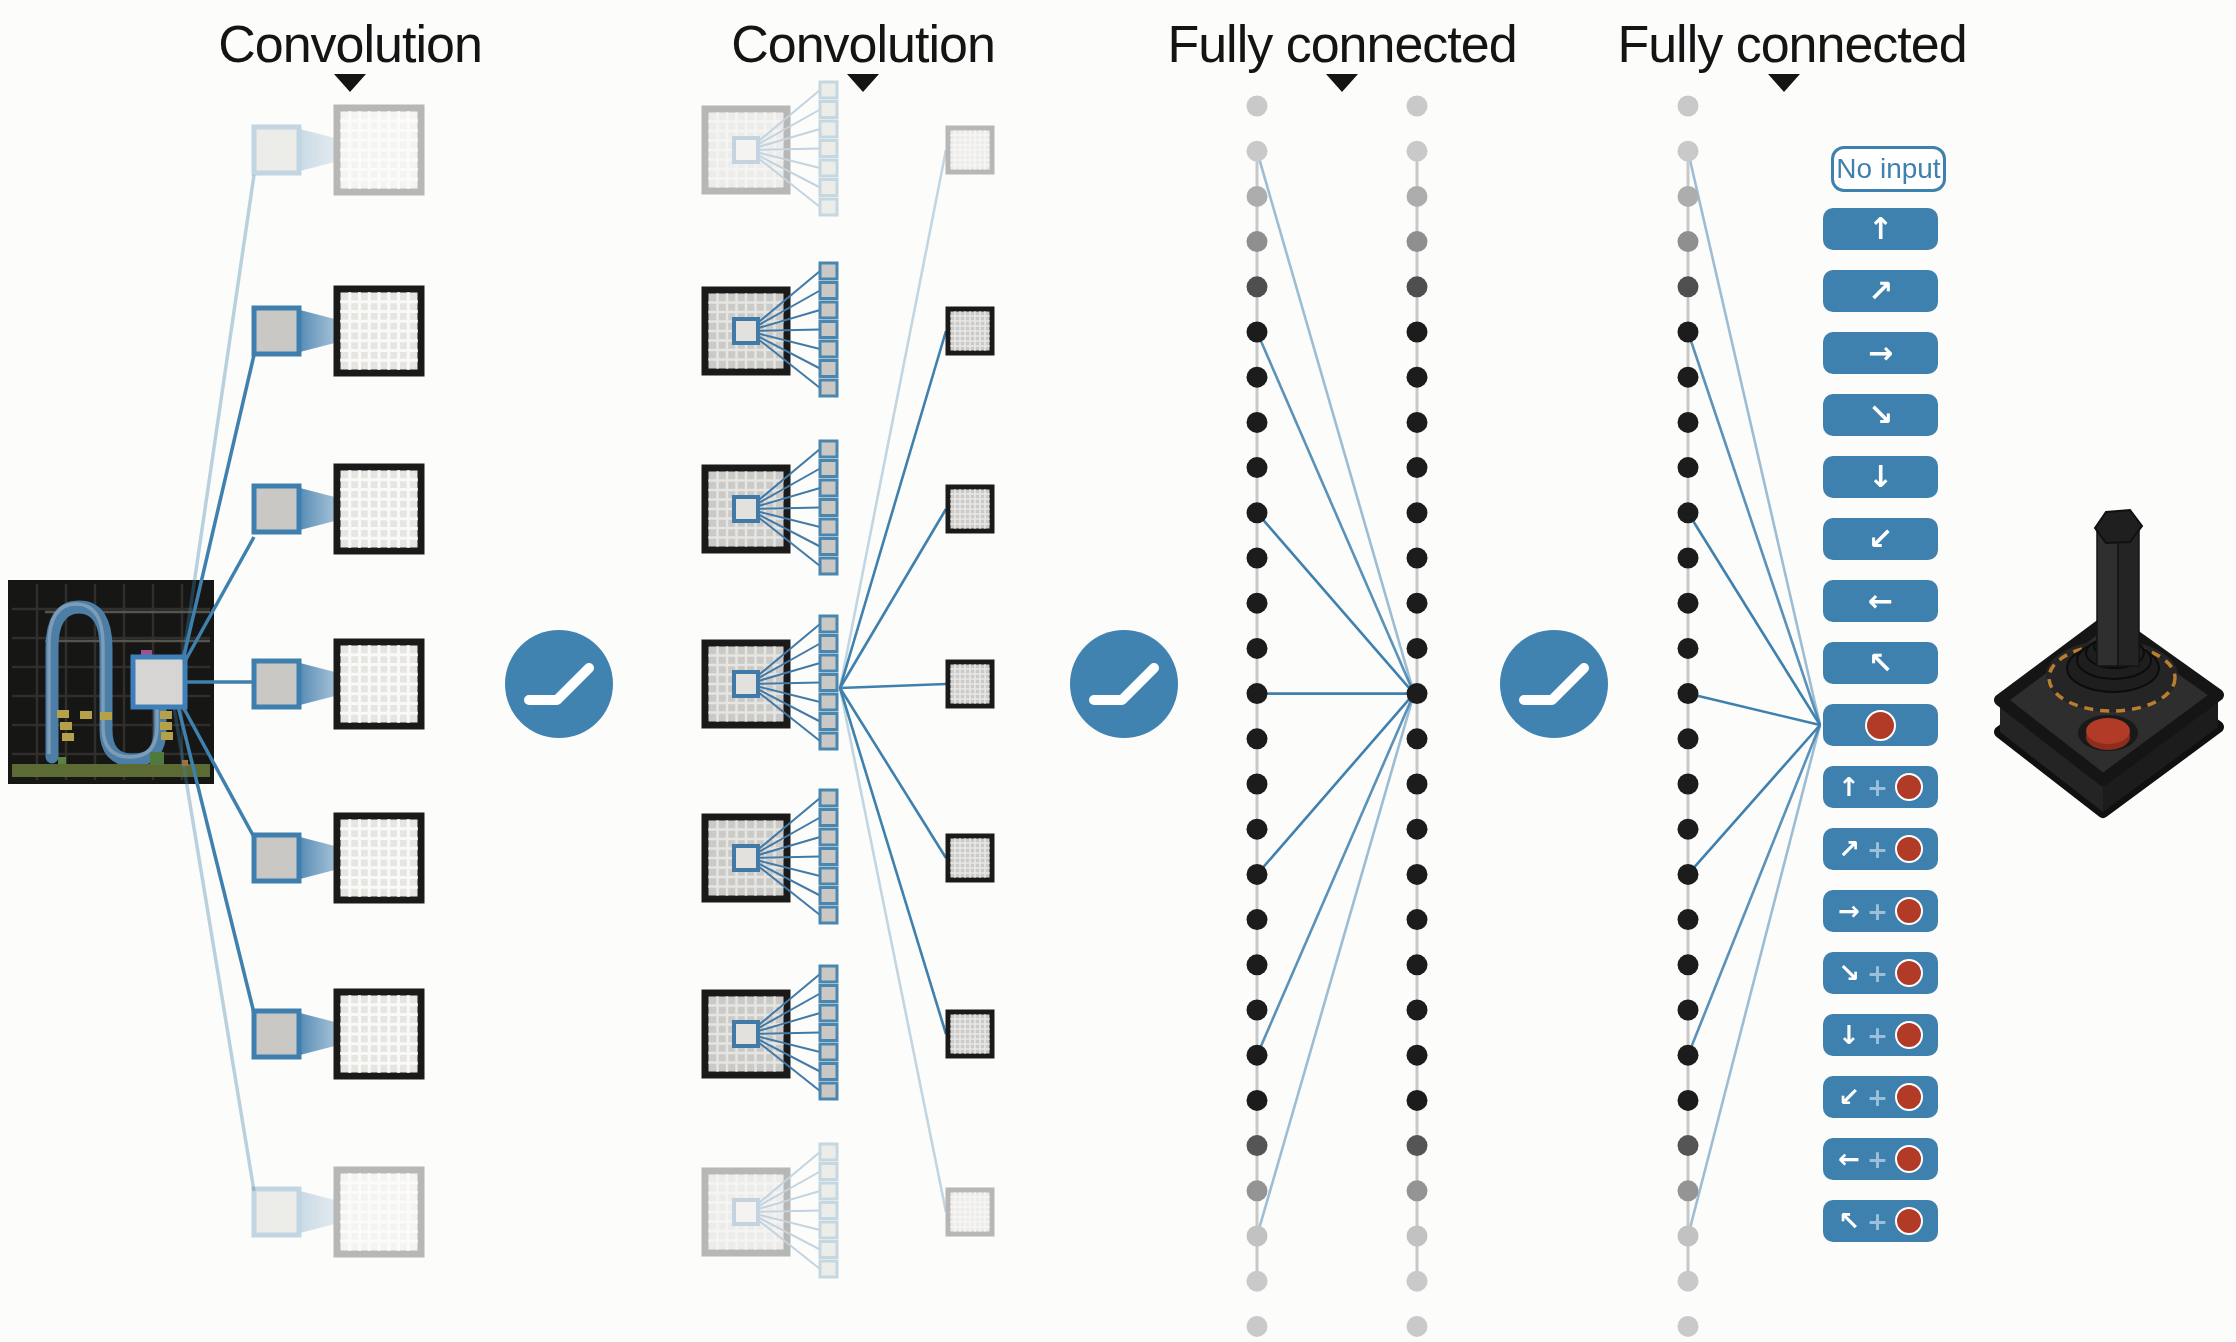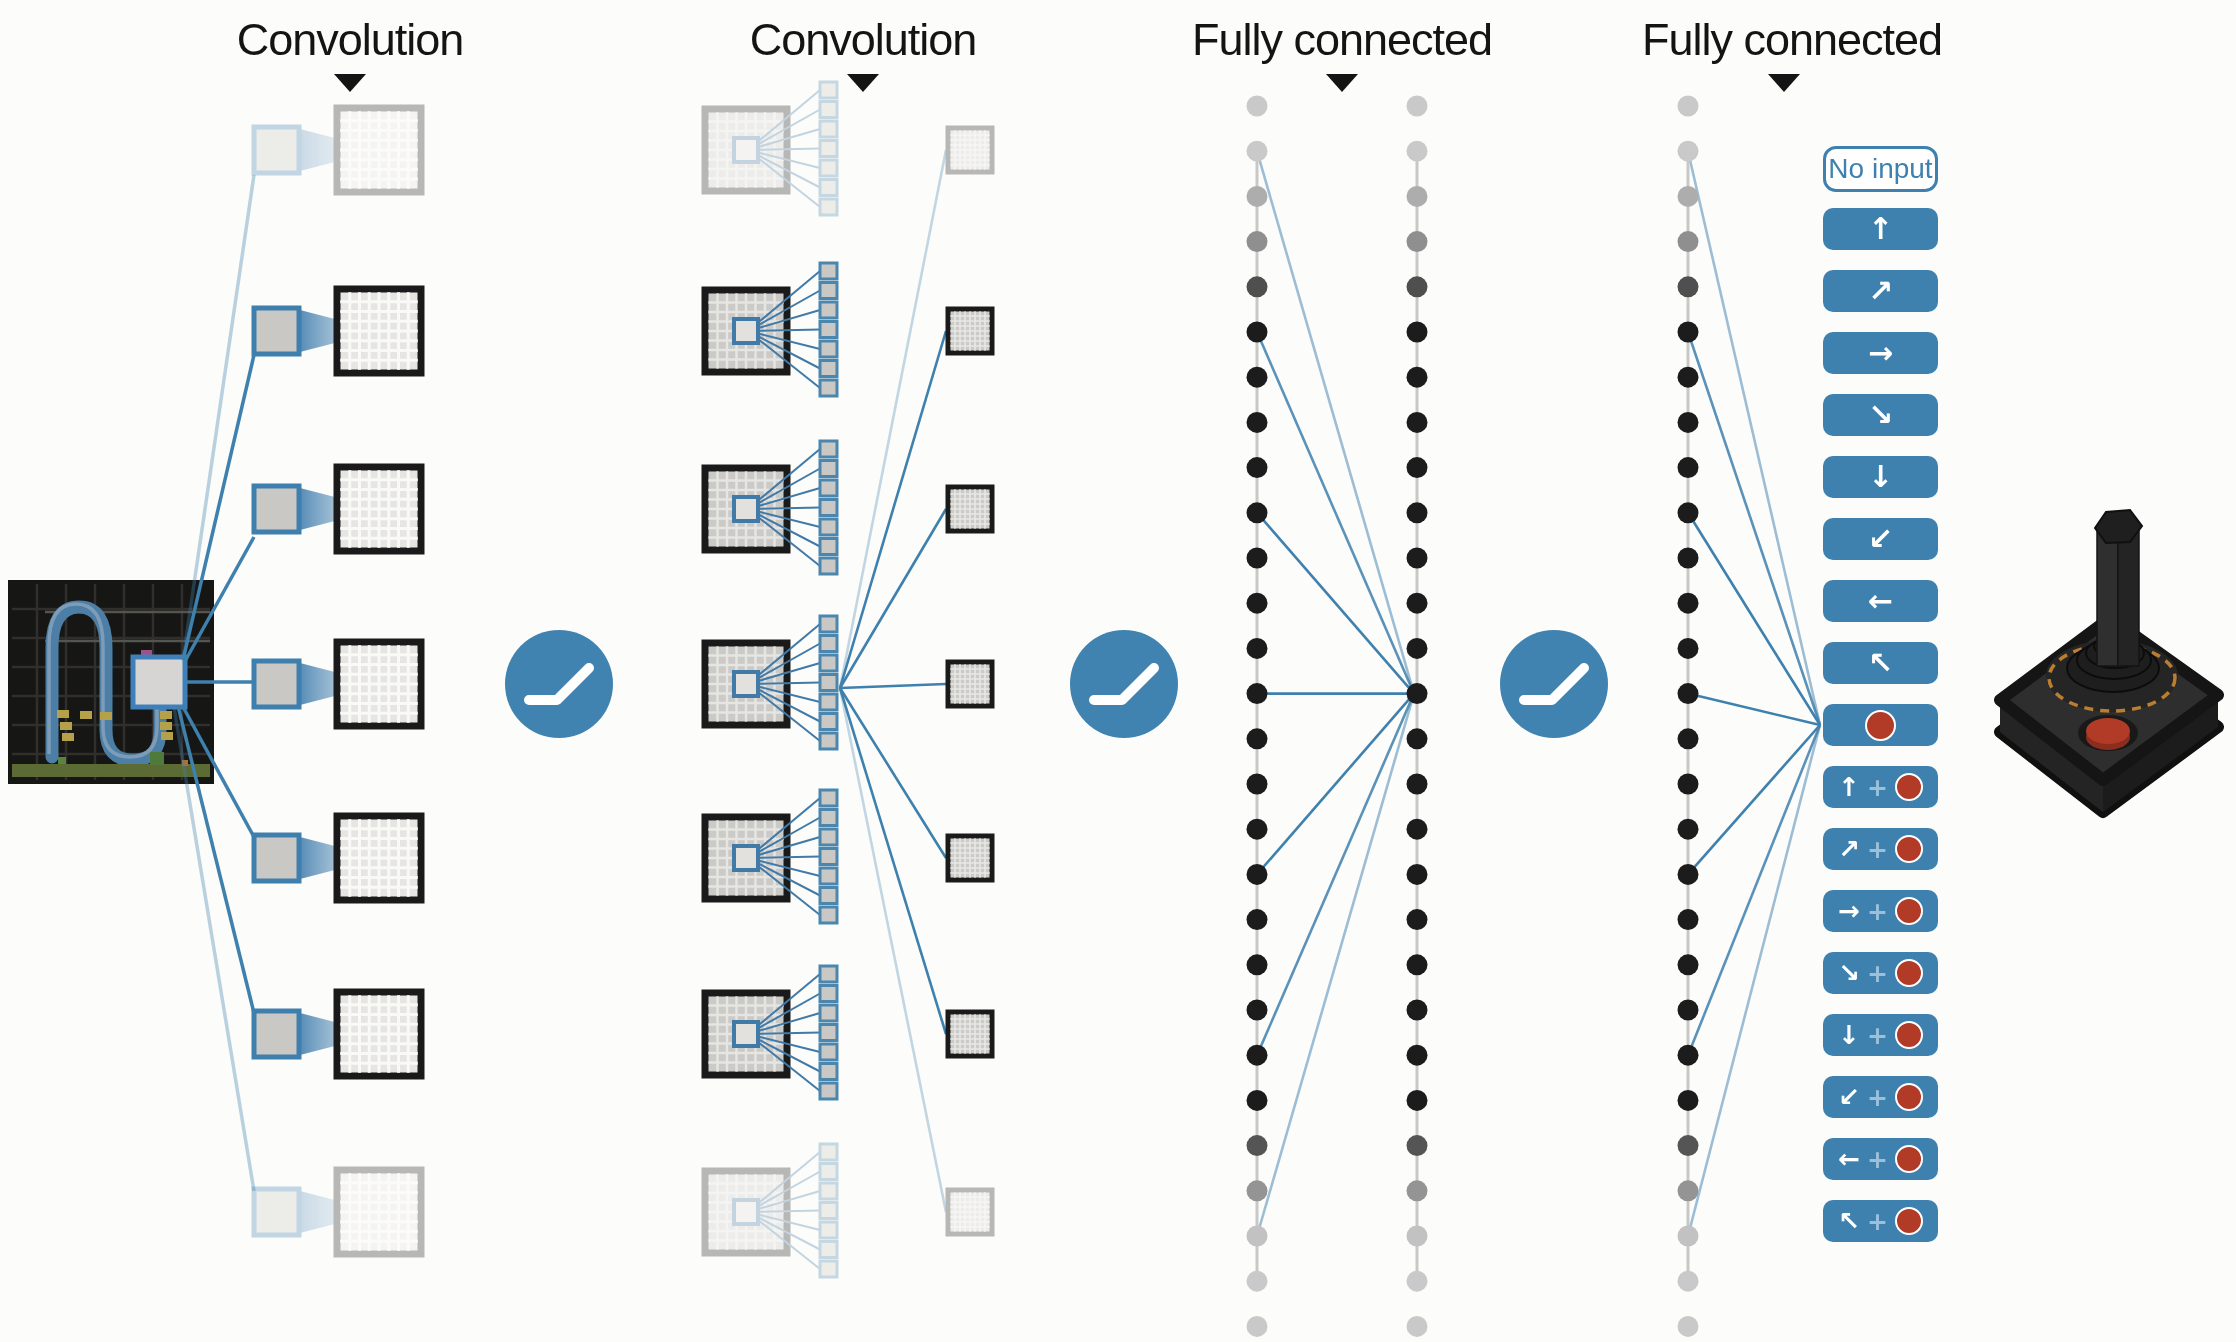--- a/index.html
+++ b/index.html
@@ -3,21 +3,21 @@
 <meta charset="utf-8">
 <style>
   html,body{margin:0;padding:0;background:#ffffff;}
   .canvas{
     position:relative;width:2236px;height:1342px;overflow:hidden;
     background:#fcfcfa;font-family:"Liberation Sans",sans-serif;
   }
   svg{position:absolute;left:0;top:0;}
   .layer-label{
     position:absolute;top:14px;transform:translateX(-50%);
-    font-size:45px;color:#141414;letter-spacing:-1px;white-space:nowrap;
+    font-size:52px;color:#141414;letter-spacing:-1px;white-space:nowrap;
   }
   .label-tri{
     position:absolute;top:74px;transform:translateX(-50%);
     width:0;height:0;border-left:16px solid transparent;border-right:16px solid transparent;
     border-top:18px solid #141414;
   }
   .relu{
     position:absolute;width:108px;height:108px;border-radius:50%;
     background:#4083b1;transform:translate(-50%,-50%);
   }
@@ -433,21 +433,21 @@
         <polyline points="24,70 52,70 84,38" fill="none" stroke="#ffffff" stroke-width="10" stroke-linecap="round" stroke-linejoin="round"></polyline>
       </svg>
   </div>
   <div class="relu" style="left:1554px;top:684px">
     <svg width="108" height="108">
         <polyline points="24,70 52,70 84,38" fill="none" stroke="#ffffff" stroke-width="10" stroke-linecap="round" stroke-linejoin="round"></polyline>
       </svg>
   </div>
 
   <div id="actions">
-      <div class="action-btn outline" style="top: 146px;">No input</div>
+      <div class="action-btn outline" style="top: 146px; margin-left: 8px;">No input</div>
       <div class="action-btn" style="top: 208px;">
         <span class="arrow-glyph">↑</span>
       </div>
       <div class="action-btn" style="top: 270px;">
         <span class="arrow-glyph">↗</span>
       </div>
       <div class="action-btn" style="top: 332px;">
         <span class="arrow-glyph">→</span>
       </div>
       <div class="action-btn" style="top: 394px;">

